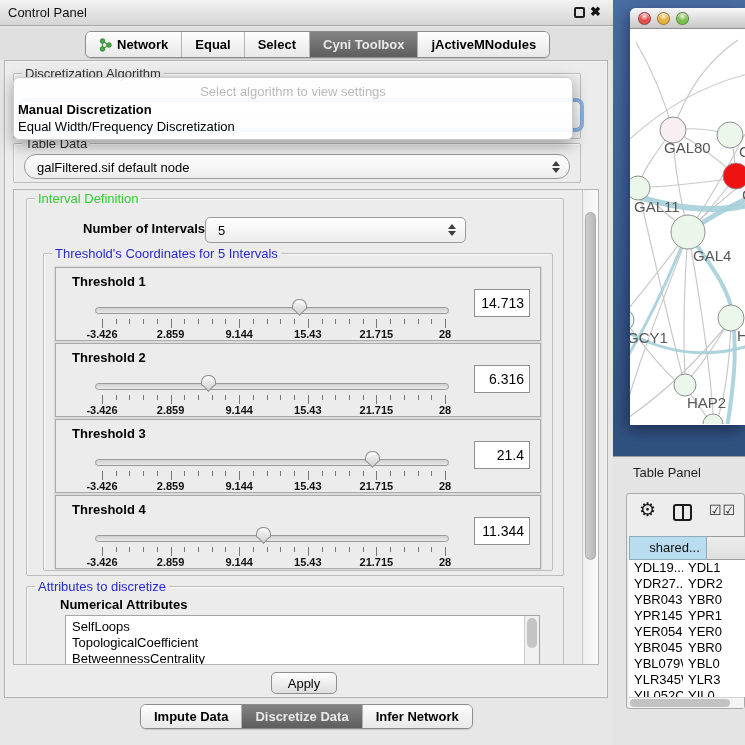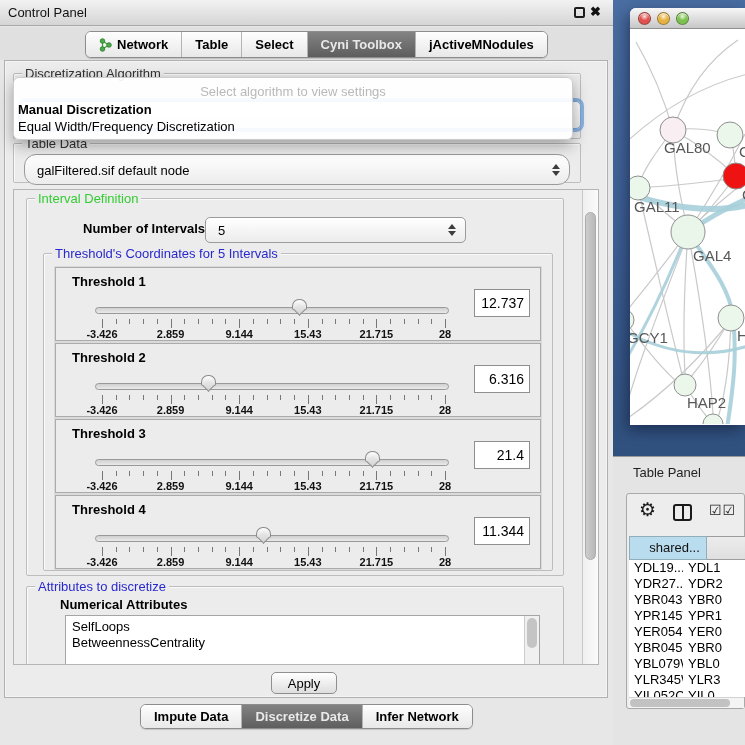--- a/index.html
+++ b/index.html
@@ -53,21 +53,21 @@
   .popup { position:absolute; left:8px; top:16px; width:560px; height:63px; z-index:10;
            background:rgba(255,255,255,.92); border:1px solid #cdcdcd; border-radius:6px;
            box-shadow:0 5px 16px rgba(0,0,0,.35); }
   .popup-hint { position:absolute; top:6px; left:0; width:100%; text-align:center;
                 font-size:13px; color:#b9b9b9; }
   .popup-item { position:absolute; left:4px; font-size:13px; color:#000; white-space:nowrap; }
   .popup-item.bold { font-weight:bold; }
   .pi-0 { top:24px; } .pi-1 { top:41px; }
 
   .td-group { left:8px; top:82px; width:568px; height:40px; }
-  .td-combo { left:10px; top:10px; width:546px; height:31px;border-radius:12px; }
+  .td-combo { left:10px; top:10px; width:546px; height:25px;border-radius:12px; }
 
   .scrollpane { position:absolute; left:8px; top:128px; width:586px; height:476px;
                 border:1px solid #b5b5b5; background:#ececec; overflow:hidden; }
   .vscroll { position:absolute; right:0; top:0; width:16px; height:100%;
              background:linear-gradient(to right,#efefef,#fbfbfb); border-left:1px solid #c9c9c9; }
   .vthumb { position:absolute; left:2px; top:22px; width:11px; height:348px;
             background:linear-gradient(to right,#cccccc,#b9b9b9); border:1px solid #ababab; border-radius:6px; }
 
   .interval-group { left:12px; top:8px; width:538px; height:378px; }
   .noi-label { position:absolute; left:56px; top:22px; font-size:13px; font-weight:bold; }
@@ -166,21 +166,21 @@
               <line x1="3.5" y1="3" x2="3.5" y2="11" stroke="#3fa33f" stroke-width="1.3"></line>
               <line x1="3.5" y1="3" x2="10" y2="7" stroke="#3fa33f" stroke-width="1.3"></line>
               <line x1="3.5" y1="11" x2="10" y2="7" stroke="#3fa33f" stroke-width="1.3"></line>
               <circle cx="3.5" cy="3" r="2.3" fill="#47ab47" stroke="#2c7a2c" stroke-width="0.8"></circle>
               <circle cx="3.5" cy="11" r="2.3" fill="#47ab47" stroke="#2c7a2c" stroke-width="0.8"></circle>
               <circle cx="10" cy="7" r="2.3" fill="#47ab47" stroke="#2c7a2c" stroke-width="0.8"></circle>
             </svg>
             <span>Network</span>
           </div>
           <div class="seg-item">
-            <span>Table</span>
+            <span>Equal</span>
           </div>
           <div class="seg-item">
             <span>Select</span>
           </div>
           <div class="seg-item selected">
             <span>Cyni Toolbox</span>
           </div>
           <div class="seg-item">
             <span>jActiveMNodules</span>
           </div>
@@ -257,21 +257,21 @@
                   <div class="t-ticklabel" style="left: 16px;">-3.426</div>
                   <div class="t-ticklabel" style="left: 84.6px;">2.859</div>
                   <div class="t-ticklabel" style="left: 153.2px;">9.144</div>
                   <div class="t-ticklabel" style="left: 221.8px;">15.43</div>
                   <div class="t-ticklabel" style="left: 290.4px;">21.715</div>
                   <div class="t-ticklabel" style="left: 359px;">28</div>
                   <div class="t-thumb" style="left: 236.479px;">
                     <div class="t-thumb-top"></div>
                     <div class="t-thumb-tip"></div>
                   </div>
-                  <div class="t-value">12.737</div>
+                  <div class="t-value">14.713</div>
                 </div>
                 <div class="t-panel" style="top: 89px;">
                   <div class="t-label">Threshold 2</div>
                   <div class="t-track"></div>
                   <div class="tick major" style="left: 46px;"></div>
                   <div class="tick" style="left: 59.72px;"></div>
                   <div class="tick" style="left: 73.44px;"></div>
                   <div class="tick" style="left: 87.16px;"></div>
                   <div class="tick" style="left: 100.88px;"></div>
                   <div class="tick major" style="left: 114.6px;"></div>
@@ -392,20 +392,21 @@
               </div>
           </div>
         </div>
 
         <div class="group attr-group">
           <span class="group-label blue">Attributes to discretize</span>
           <span class="attr-sub">Numerical Attributes</span>
           <div class="attr-list">
             <div id="attr-items">
                 <div class="attr-item">SelfLoops</div>
+                <div class="attr-item">TopologicalCoefficient</div>
                 <div class="attr-item">BetweennessCentrality</div>
               </div>
             <div class="attr-scroll">
               <div class="attr-thumb"></div>
             </div>
           </div>
         </div>
 
         <div class="vscroll">
           <div class="vthumb"></div>

